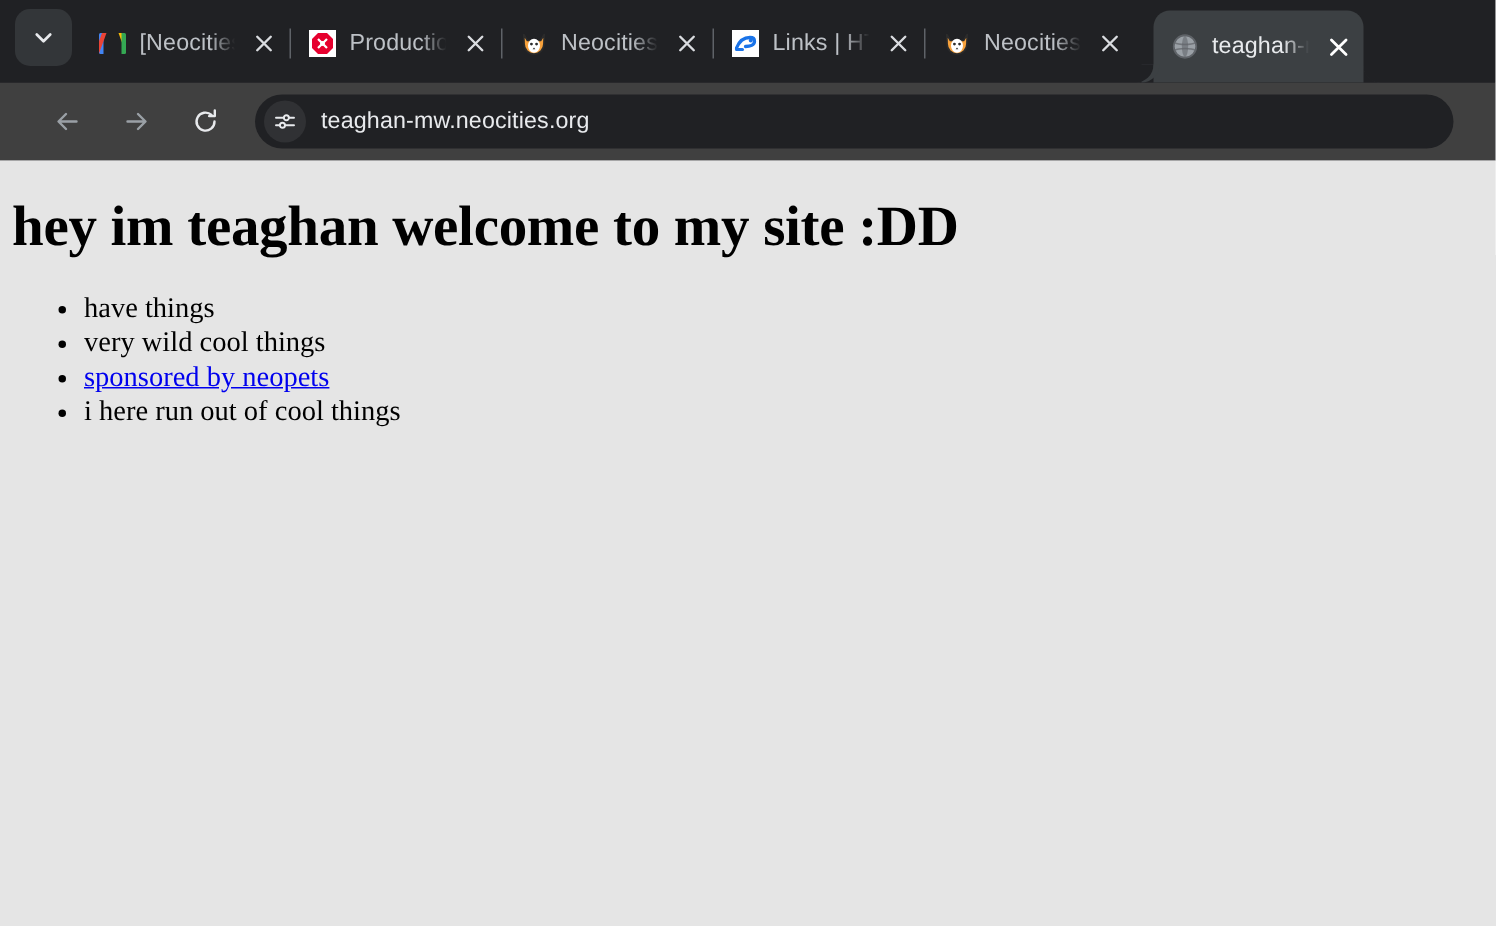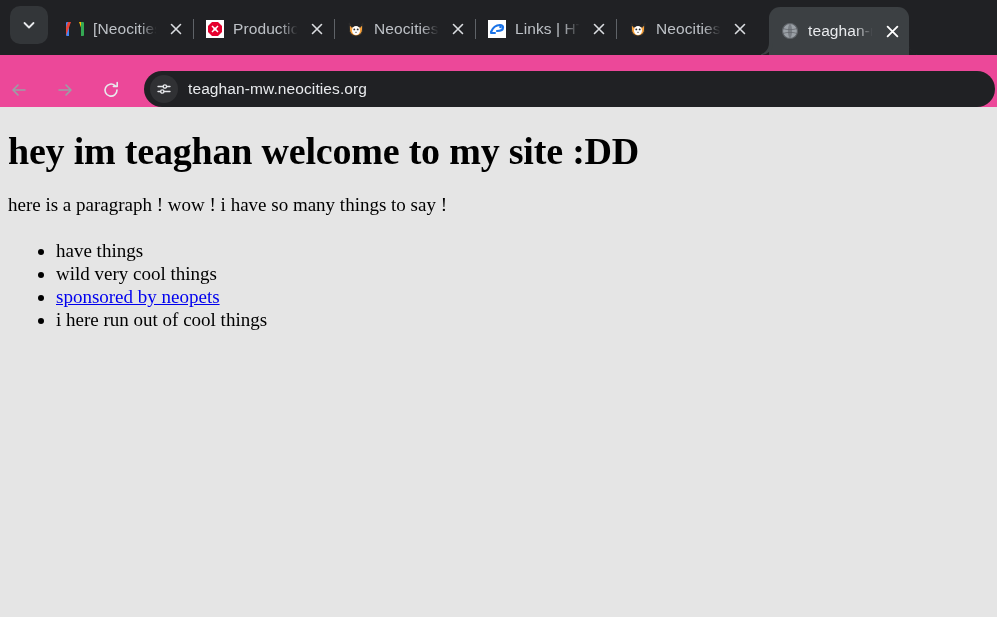--- a/index.html
+++ b/index.html
@@ -143,24 +143,24 @@
     display: flex; align-items: center; justify-content: center;
   }
 
   .fav-neo { width: 18px; height: 18px; }
   .fav-links { width: 18px; height: 18px; background: #ffffff; display:flex; align-items:center; justify-content:center;}
   .fav-globe { width: 18px; height: 18px; }
 
   
   #toolbar {
     height: 52px;
-    background: #ec4899;
-    display: flex;
-    align-items: flex-end;
-    padding: 0 2px;
+    background: #404040;
+    display: flex;
+    align-items: center;
+    padding: 0 28px;
     box-sizing: border-box;
   }
   .nav-btn {
     width: 34px;
     height: 34px;
     margin-right: 12px;
     display: flex;
     align-items: center;
     justify-content: center;
     flex: 0 0 auto;
@@ -396,20 +396,19 @@
           <circle cx="6.3" cy="10.5" r="1.7" fill="none" stroke="#e8eaed" stroke-width="1.3"></circle>
         </svg>
       </div>
       <span id="omnibox-url" title="Search Google or type a URL">teaghan-mw.neocities.org</span>
     </div>
   </div>
 </div>
 
 <div id="page-viewport">
   <h1 id="page-h1">hey im teaghan welcome to my site :DD</h1>
-  <p id="page-paragraph">here is a paragraph ! wow ! i have so many things to say !</p>
   <ul id="page-list">
     <li><span>have things</span></li>
-    <li><span>wild very cool things</span></li>
+    <li><span>very wild cool things</span></li>
     <li><a href="#">sponsored by neopets</a></li>
     <li><span>i here run out of cool things</span></li>
   </ul>
 </div>
 
 </body></html>

